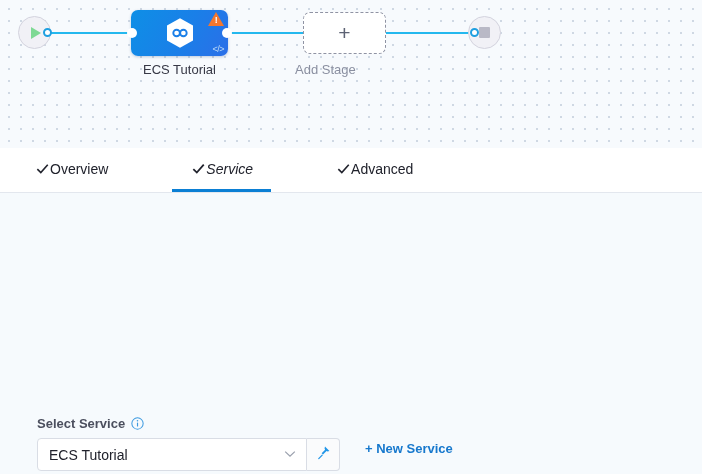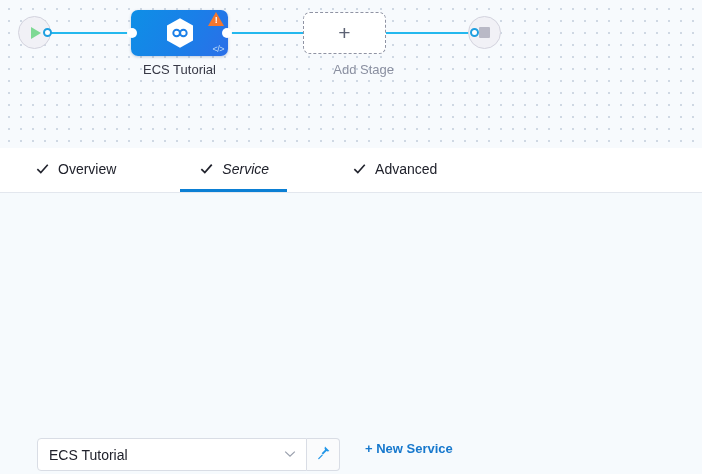--- a/index.html
+++ b/index.html
@@ -156,39 +156,38 @@
     justify-content: center;
     color: #5d6374;
     font-size: 21px;
     font-weight: 300;
   }
   .add-stage-label {
     position: absolute;
     left: 295px;
     top: 62px;
     width: 99px;
-    text-align: right;
+    text-align: left;
     font-size: 13px;
     color: #8a8fa0;
   }
 
   
   .tabbar {
     position: relative;
     display: flex;
     align-items: flex-end;
     height: 45px;
     background: #ffffff;
     border-bottom: 1px solid #e3e7ee;
     padding-left: 16px;
   }
   .tab {
     display: flex;
     align-items: center;
-    gap: 8px;
     height: 44px;
     padding: 0 18px;
     font-size: 14px;
     color: #20222c;
     border-bottom: 3px solid transparent;
     cursor: pointer;
     white-space: nowrap;
   }
   .tab.active { border-bottom-color: #0b7fd4; font-style: italic; }
   .tab .tico {
@@ -355,20 +354,30 @@
       <svg width="15" height="15" viewBox="0 0 16 16">
         <path d="M2.5 8.6 L6.2 12.3 L13.6 3.9" fill="none" stroke="#20222c" stroke-width="1.7"></path>
       </svg>
     </span>
     <span>Advanced</span>
   </div>
 </div>
 
 <div class="body-area">
 
+  <div class="field-label">
+    <span>Select Service</span>
+    <span class="info-ico">
+      <svg width="13" height="13" viewBox="0 0 14 14">
+        <circle cx="7" cy="7" r="6.1" fill="none" stroke="#3c9ae0" stroke-width="1.1"></circle>
+        <circle cx="7" cy="4" r="0.85" fill="#3c9ae0"></circle>
+        <rect x="6.4" y="5.8" width="1.25" height="4.5" rx="0.6" fill="#3c9ae0"></rect>
+      </svg>
+    </span>
+  </div>
 
   <div class="select-row">
     <div class="select-box">
       <span>ECS Tutorial</span>
       <span class="chev">
         <svg width="12" height="8" viewBox="0 0 12 8">
           <path d="M1.2 1.6 L6 6.2 L10.8 1.6" fill="none" stroke="#9aa0ad" stroke-width="1.25"></path>
         </svg>
       </span>
     </div>

